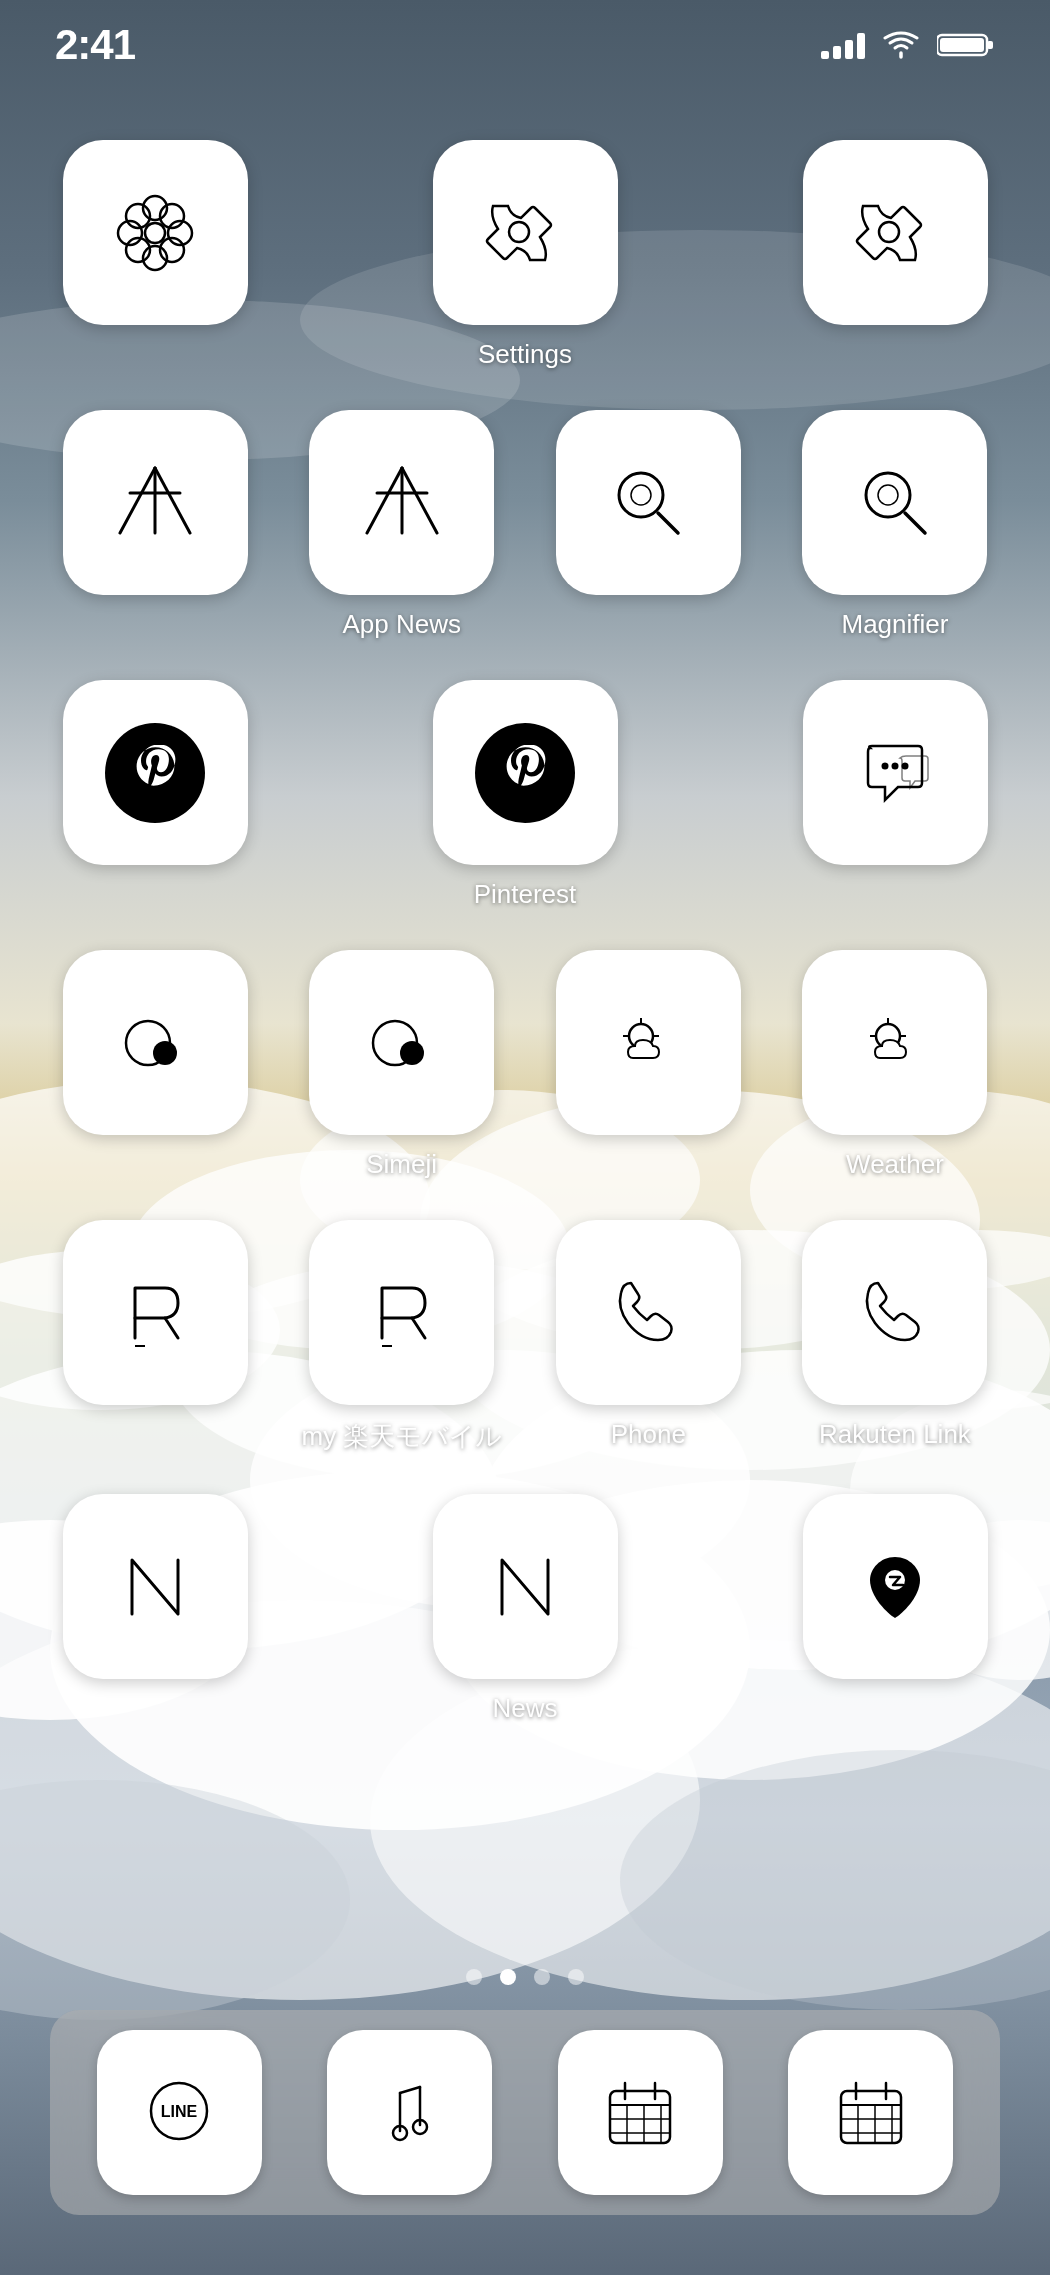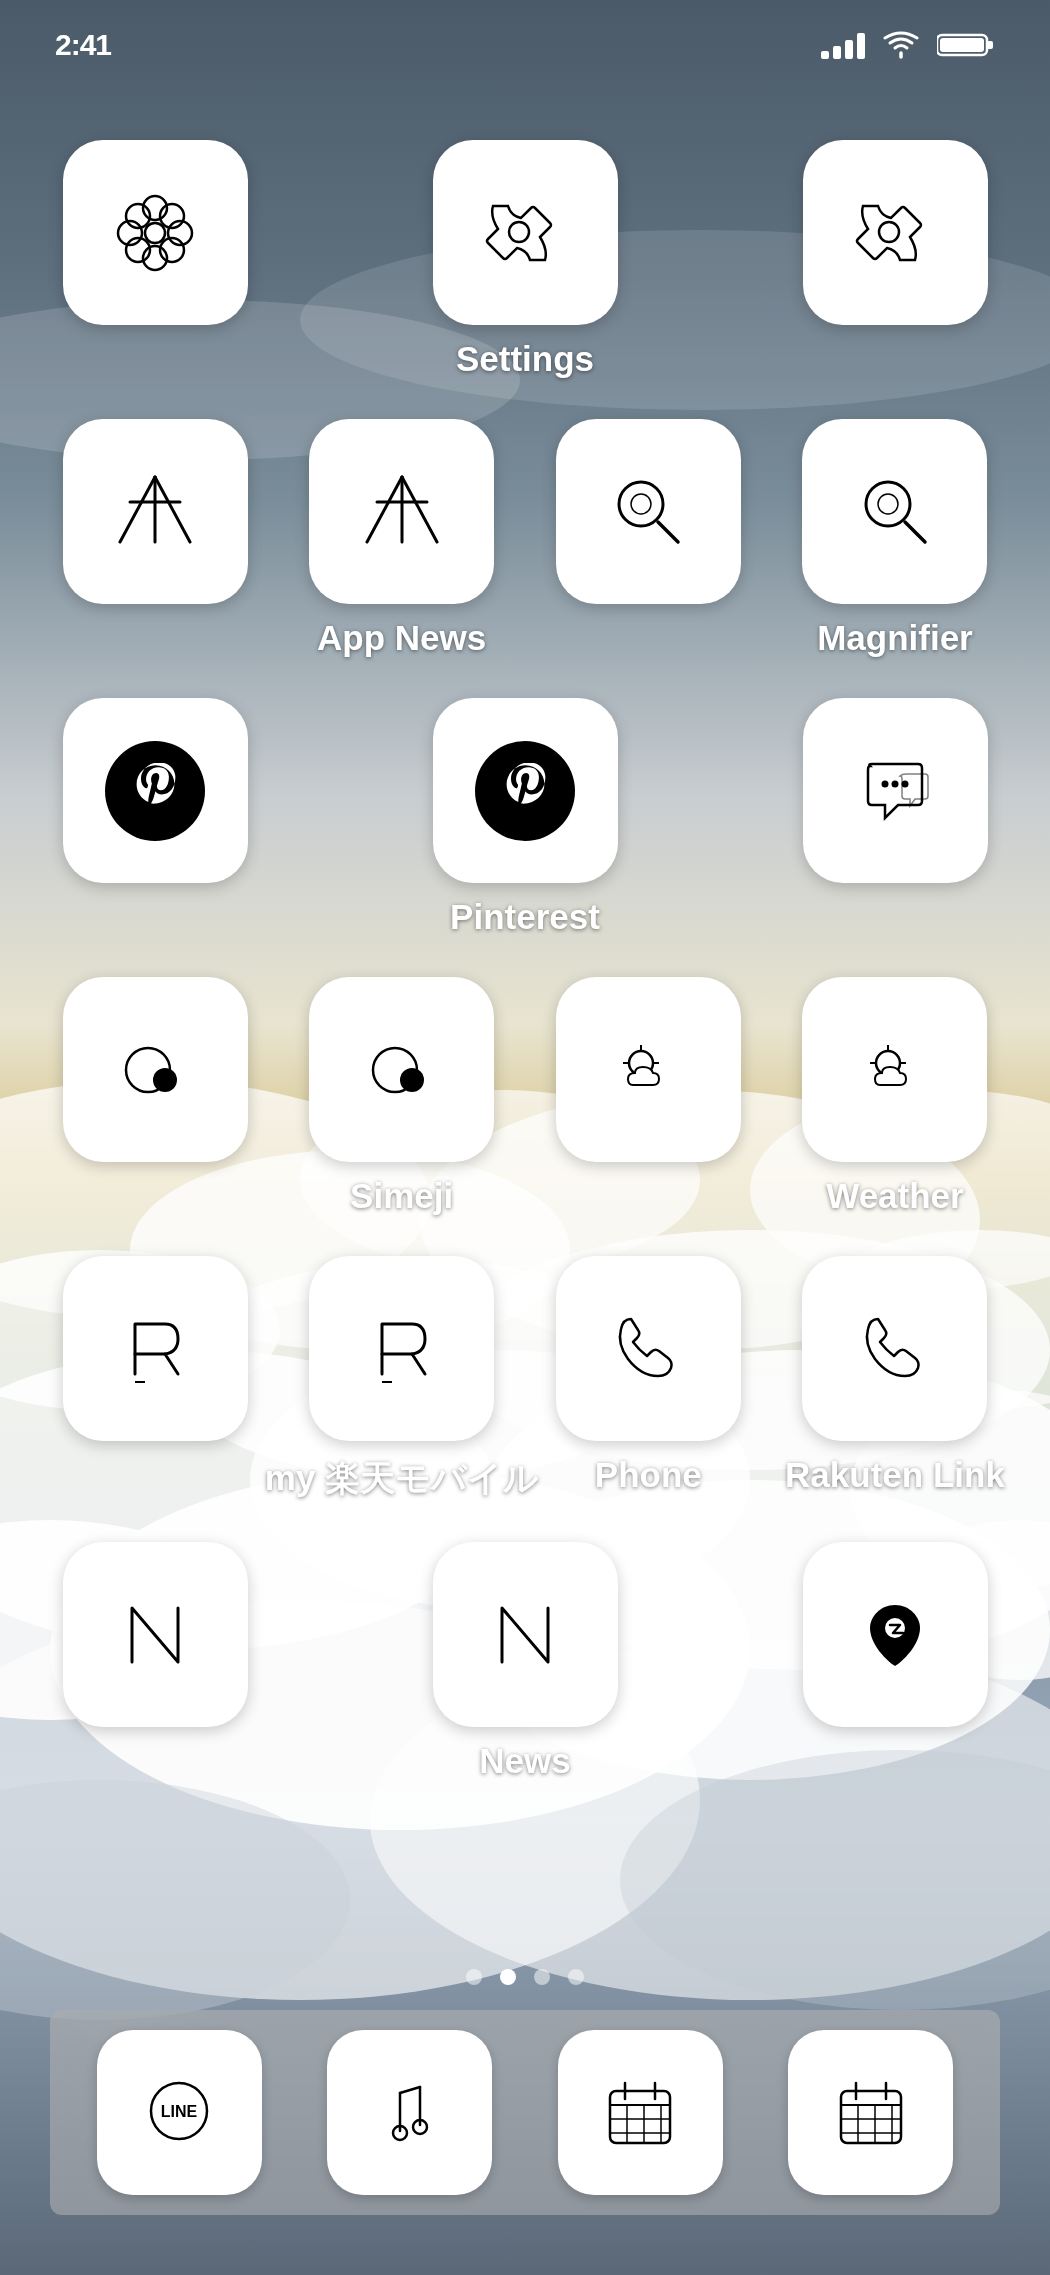--- a/index.html
+++ b/index.html
@@ -49,21 +49,21 @@
       right: 0;
       height: 90px;
       z-index: 10;
       display: flex;
       align-items: center;
       justify-content: space-between;
       padding: 0 55px;
     }
 
     .status-time {
-      font-size: 30px;
+      font-size: 42px;
       font-weight: 600;
       color: white;
       letter-spacing: -1px;
     }
 
     .status-icons {
       display: flex;
       align-items: center;
       gap: 18px;
     }
@@ -117,24 +117,24 @@
       box-shadow: 0 4px 15px rgba(0,0,0,0.2);
       overflow: hidden;
     }
 
     .app-icon svg {
       width: 90px;
       height: 90px;
     }
 
     .app-label {
-      font-size: 35px;
+      font-size: 26px;
       color: white;
       text-align: center;
-      font-weight: 700;
+      font-weight: 400;
       text-shadow: 0 1px 4px rgba(0,0,0,0.5);
       white-space: nowrap;
     }
 
     
     .app-item.no-label .app-label {
       visibility: hidden;
     }
 
     
@@ -161,21 +161,21 @@
     }
 
     
     .dock {
       position: absolute;
       bottom: 60px;
       left: 50px;
       right: 50px;
       z-index: 10;
       background: rgba(180,180,180,0.55);
-      border-radius: 12px;
+      border-radius: 29px;
       padding: 20px 14px;
       display: flex;
       justify-content: space-around;
       backdrop-filter: blur(20px);
     }
 
     .dock-item {
       display: flex;
       flex-direction: column;
       align-items: center;

